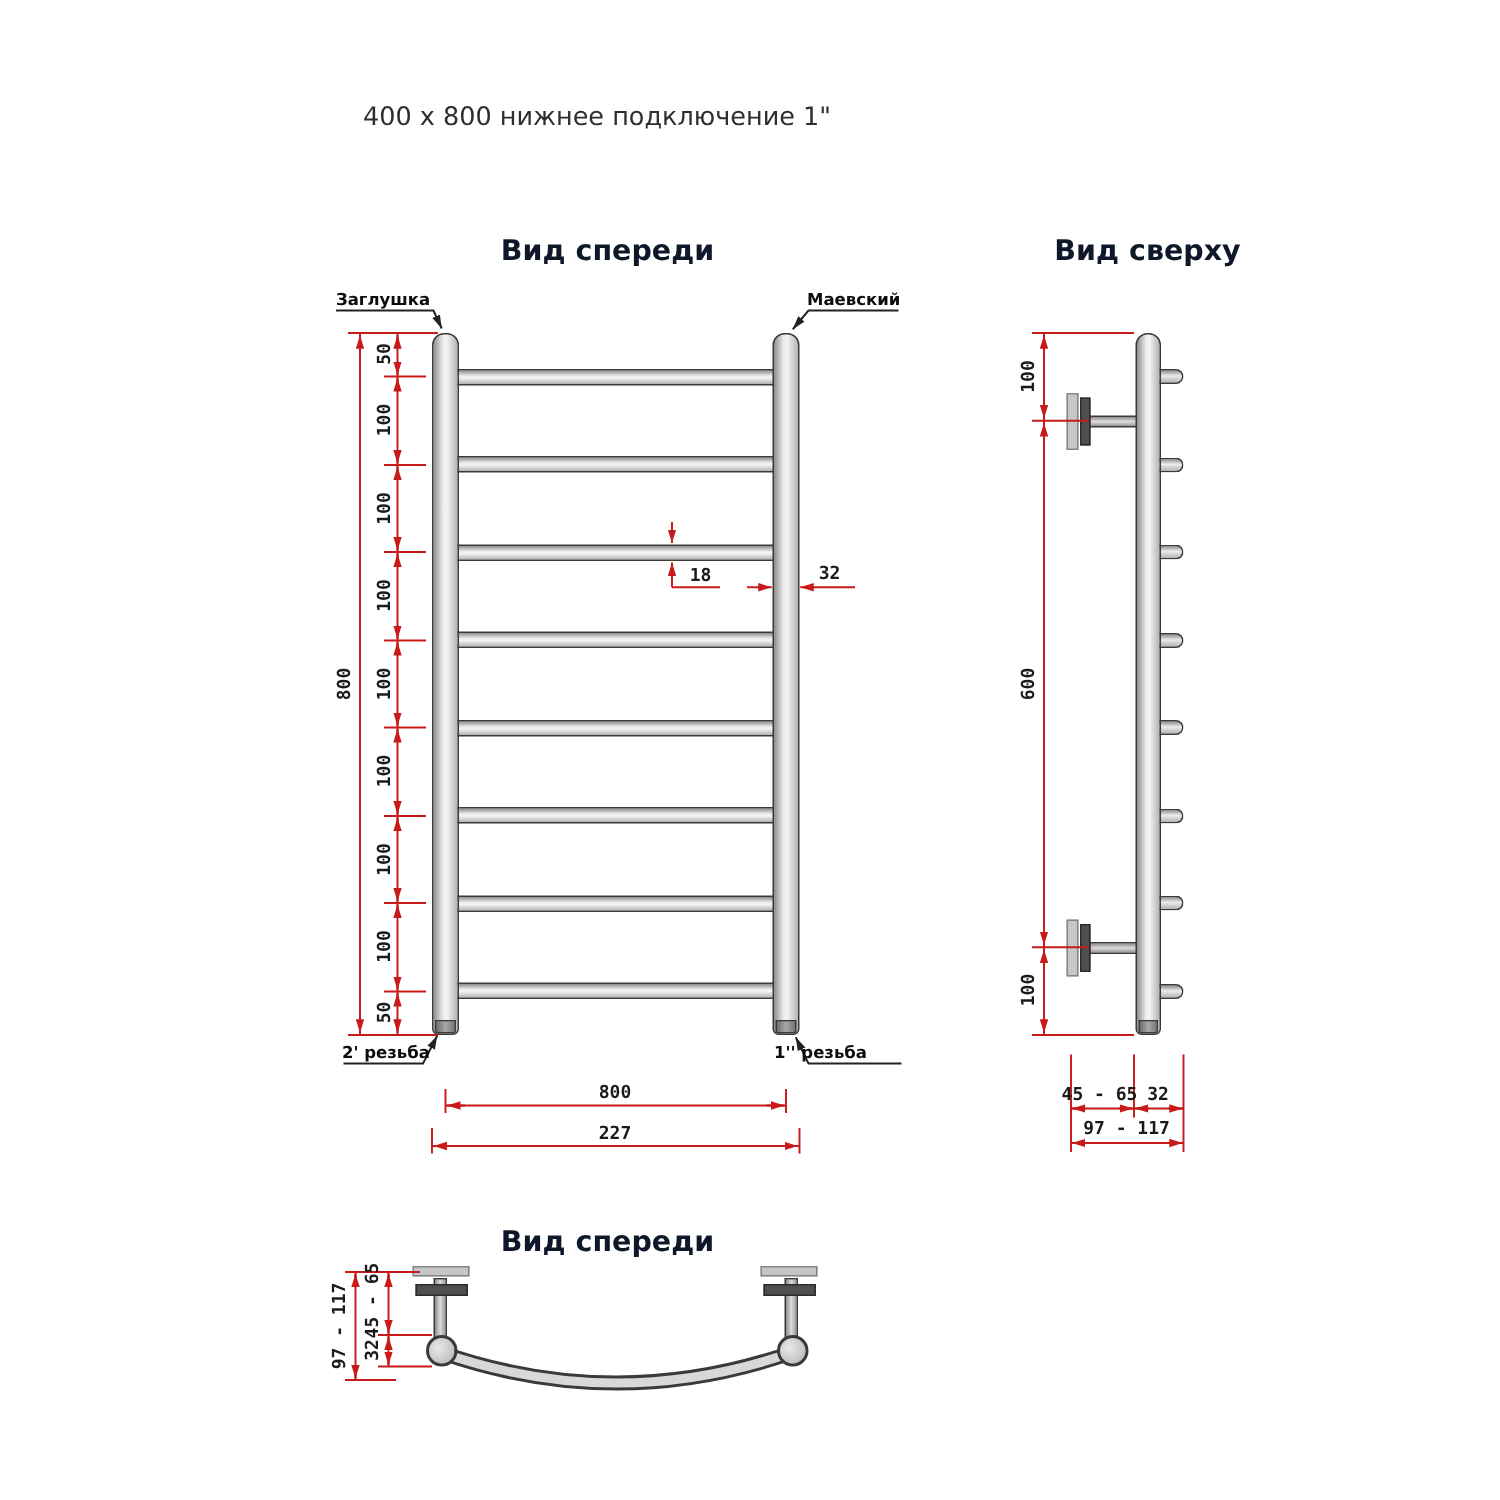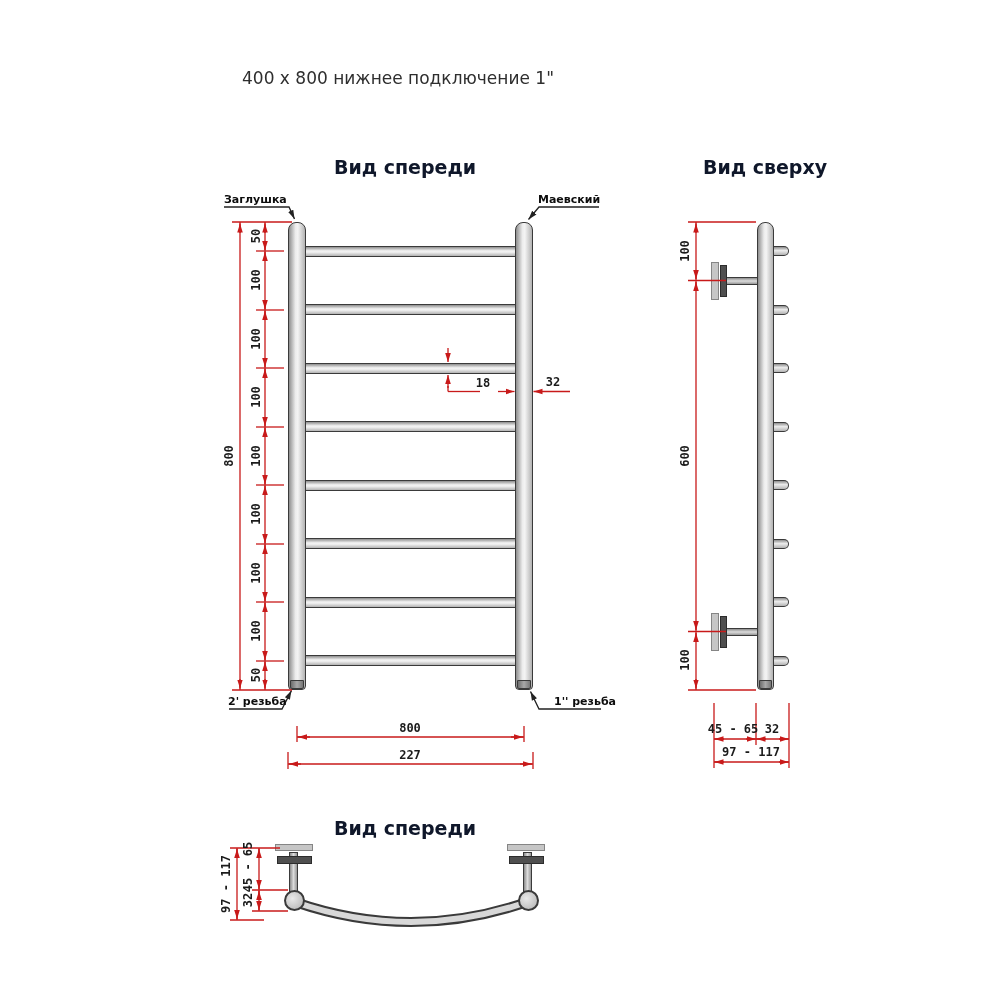--- a/index.html
+++ b/index.html
@@ -214,35 +214,35 @@
 
   <div class="layer-txt">
 
     <div class="abs vtitle" style="left:305px;top:156px;width:200px">Вид спереди</div>
     <div class="abs vtitle" style="left:685px;top:156px;width:160px">Вид сверху</div>
     <div class="abs vtitle" style="left:315px;top:817px;width:180px">Вид спереди</div>
 
     <div class="abs lbl" style="left:224px;top:193px">Заглушка</div>
     <div class="abs lbl" style="left:538px;top:193px">Маевский</div>
     <div class="abs lbl" style="left:228px;top:695px">2' резьба</div>
-    <div class="abs lbl" style="left:554px;top:695px">1'' резьба</div>
+    <div class="abs lbl" style="left:516px;top:695px">1'' резьба</div>
 
     <div class="abs dim rot" style="left:209px;top:450px;width:40px">800</div>
 
     <div class="abs dim rot" style="left:236px;top:230px;width:40px">50</div>
     <div class="abs dim rot" style="left:236px;top:274px;width:40px">100</div>
     <div class="abs dim rot" style="left:236px;top:333px;width:40px">100</div>
     <div class="abs dim rot" style="left:236px;top:391px;width:40px">100</div>
     <div class="abs dim rot" style="left:236px;top:450px;width:40px">100</div>
     <div class="abs dim rot" style="left:236px;top:508px;width:40px">100</div>
     <div class="abs dim rot" style="left:236px;top:567px;width:40px">100</div>
     <div class="abs dim rot" style="left:236px;top:625px;width:40px">100</div>
     <div class="abs dim rot" style="left:236px;top:669px;width:40px">50</div>
 
-    <div class="abs dim" style="left:468px;top:377px;width:30px">18</div>
+    <div class="abs dim" style="left:452px;top:377px;width:30px">18</div>
     <div class="abs dim" style="left:538px;top:376px;width:30px">32</div>
     <div class="abs dim" style="left:380px;top:722px;width:60px">800</div>
     <div class="abs dim" style="left:380px;top:749px;width:60px">227</div>
 
     <div class="abs dim rot" style="left:665px;top:245px;width:40px">100</div>
     <div class="abs dim rot" style="left:665px;top:450px;width:40px">600</div>
     <div class="abs dim rot" style="left:665px;top:654px;width:40px">100</div>
 
     <div class="abs dim" style="left:703px;top:723px;width:60px">45 - 65</div>
     <div class="abs dim" style="left:757px;top:723px;width:30px">32</div>

